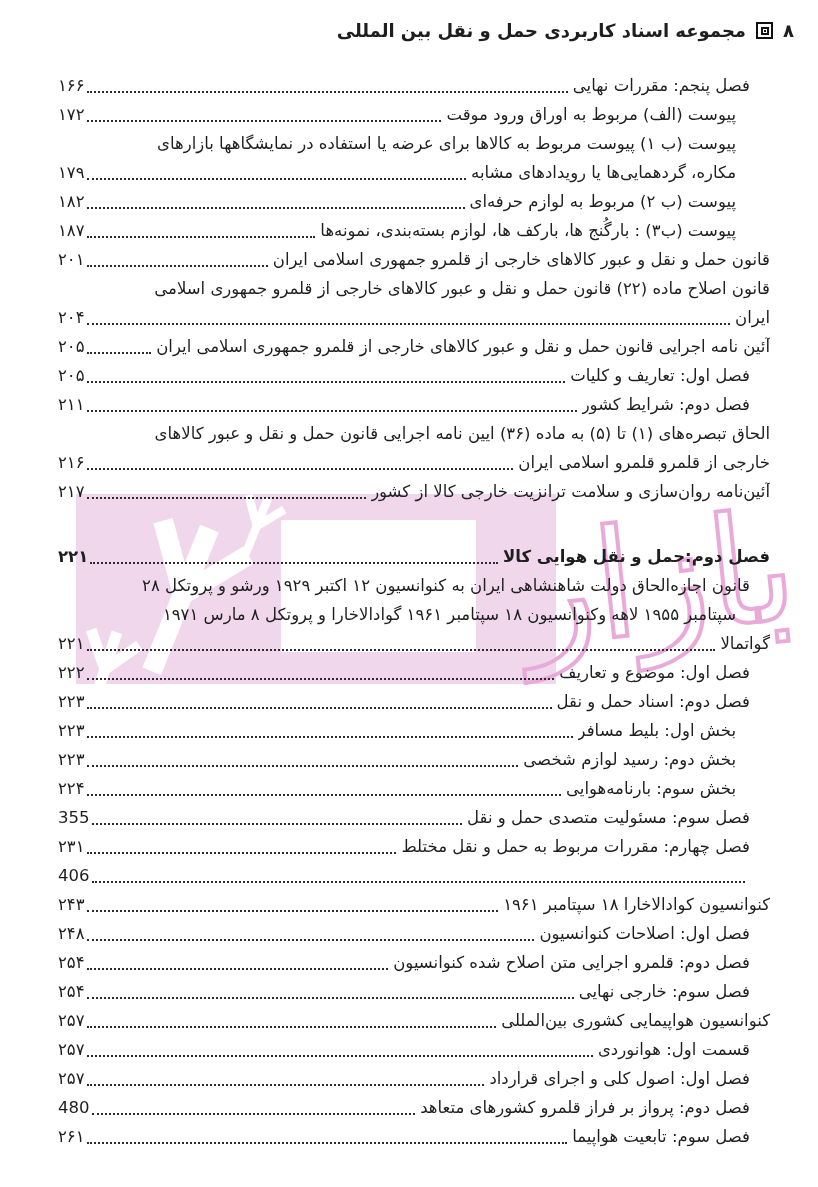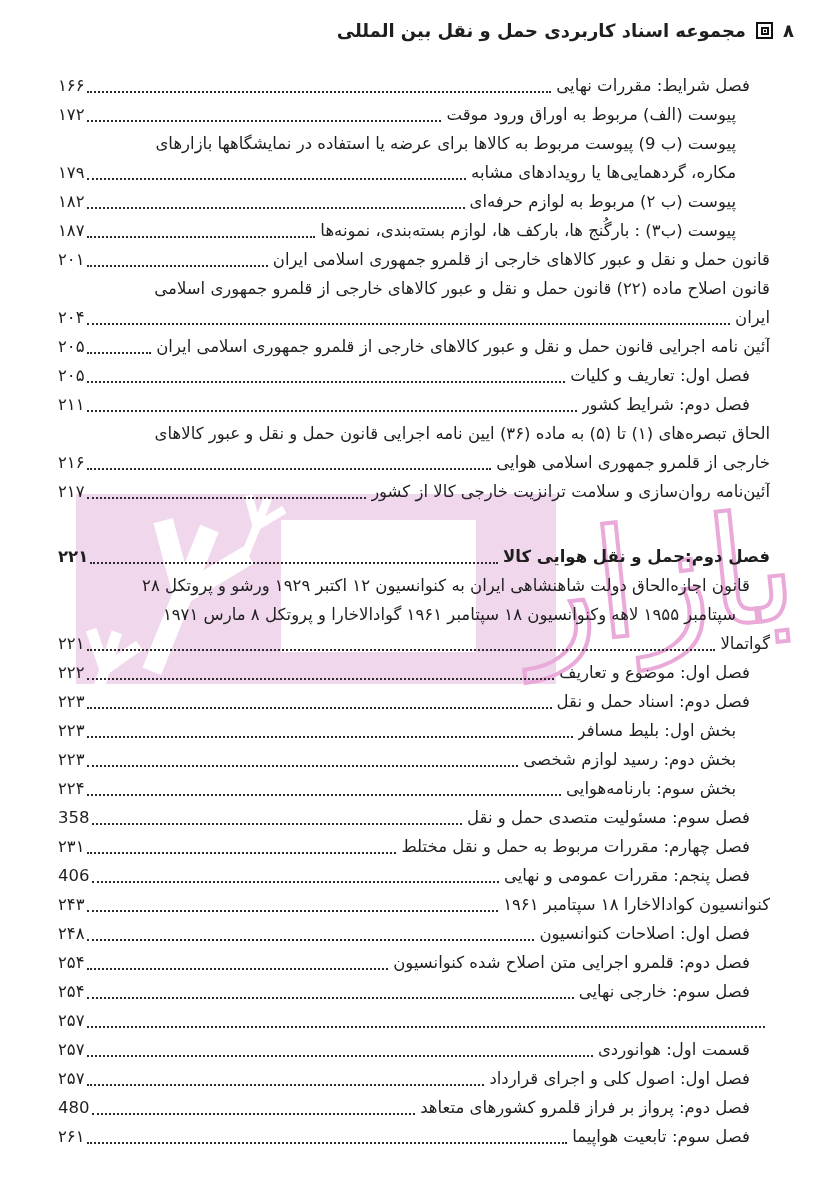--- a/index.html
+++ b/index.html
@@ -86,31 +86,31 @@
   <div class="header">
     <span class="pnum">۸</span>
     <span class="hicon">
         <span class="hicon-inner"></span>
       </span>
     <span class="htitle">مجموعه اسناد کاربردی حمل و نقل بین المللی</span>
   </div>
 
   <div class="toc">
       <div class="row lvl1">
-        <span class="t">فصل شرایط: مقررات نهایی</span>
+        <span class="t">فصل پنجم: مقررات نهایی</span>
         <span class="dots"></span>
         <span class="num">۱۶۶</span>
       </div>
       <div class="row lvl2">
         <span class="t">پیوست (الف) مربوط به اوراق ورود موقت</span>
         <span class="dots"></span>
         <span class="num">۱۷۲</span>
       </div>
       <div class="row lvl2">
-        <span class="t">پیوست (ب 9) پیوست مربوط به کالاها برای عرضه یا استفاده در نمایشگاهها بازارهای</span>
+        <span class="t">پیوست (ب ۱) پیوست مربوط به کالاها برای عرضه یا استفاده در نمایشگاهها بازارهای</span>
       </div>
       <div class="row lvl2">
         <span class="t">مکاره، گردهمایی‌ها یا رویدادهای مشابه</span>
         <span class="dots"></span>
         <span class="num">۱۷۹</span>
       </div>
       <div class="row lvl2">
         <span class="t">پیوست (ب ۲) مربوط به لوازم حرفه‌ای</span>
         <span class="dots"></span>
         <span class="num">۱۸۲</span>
@@ -145,21 +145,21 @@
       </div>
       <div class="row lvl1">
         <span class="t">فصل دوم: شرایط کشور</span>
         <span class="dots"></span>
         <span class="num">۲۱۱</span>
       </div>
       <div class="row lvl0">
         <span class="t">الحاق تبصره‌های (۱) تا (۵) به ماده (۳۶) ایین نامه اجرایی قانون حمل و نقل و عبور کالاهای</span>
       </div>
       <div class="row lvl0">
-        <span class="t">خارجی از قلمرو جمهوری اسلامی هوایی</span>
+        <span class="t">خارجی از قلمرو قلمرو اسلامی ایران</span>
         <span class="dots"></span>
         <span class="num">۲۱۶</span>
       </div>
       <div class="row lvl0">
         <span class="t">آئین‌نامه روان‌سازی و سلامت ترانزیت خارجی کالا از کشور</span>
         <span class="dots"></span>
         <span class="num">۲۱۷</span>
       </div>
       <div class="row lvl0 bold gap">
         <span class="t">فصل دوم:حمل و نقل هوایی کالا</span>
@@ -198,29 +198,28 @@
         <span class="num">۲۲۳</span>
       </div>
       <div class="row lvl2">
         <span class="t">بخش سوم: بارنامه‌هوایی</span>
         <span class="dots"></span>
         <span class="num">۲۲۴</span>
       </div>
       <div class="row lvl1">
         <span class="t">فصل سوم: مسئولیت متصدی حمل و نقل</span>
         <span class="dots"></span>
-        <span class="num">358</span>
+        <span class="num">355</span>
       </div>
       <div class="row lvl1">
         <span class="t">فصل چهارم: مقررات مربوط به حمل و نقل مختلط</span>
         <span class="dots"></span>
         <span class="num">۲۳۱</span>
       </div>
       <div class="row lvl1">
-        <span class="t">فصل پنجم: مقررات عمومی و نهایی</span>
         <span class="dots"></span>
         <span class="num">406</span>
       </div>
       <div class="row lvl0">
         <span class="t">کنوانسیون کوادالاخارا ۱۸ سپتامبر ۱۹۶۱</span>
         <span class="dots"></span>
         <span class="num">۲۴۳</span>
       </div>
       <div class="row lvl1">
         <span class="t">فصل اول: اصلاحات کنوانسیون</span>
@@ -231,20 +230,21 @@
         <span class="t">فصل دوم: قلمرو اجرایی متن اصلاح شده کنوانسیون</span>
         <span class="dots"></span>
         <span class="num">۲۵۴</span>
       </div>
       <div class="row lvl1">
         <span class="t">فصل سوم: خارجی نهایی</span>
         <span class="dots"></span>
         <span class="num">۲۵۴</span>
       </div>
       <div class="row lvl0">
+        <span class="t">کنوانسیون هواپیمایی کشوری بین‌المللی</span>
         <span class="dots"></span>
         <span class="num">۲۵۷</span>
       </div>
       <div class="row lvl1">
         <span class="t">قسمت اول: هوانوردی</span>
         <span class="dots"></span>
         <span class="num">۲۵۷</span>
       </div>
       <div class="row lvl1">
         <span class="t">فصل اول: اصول کلی و اجرای قرارداد</span>

